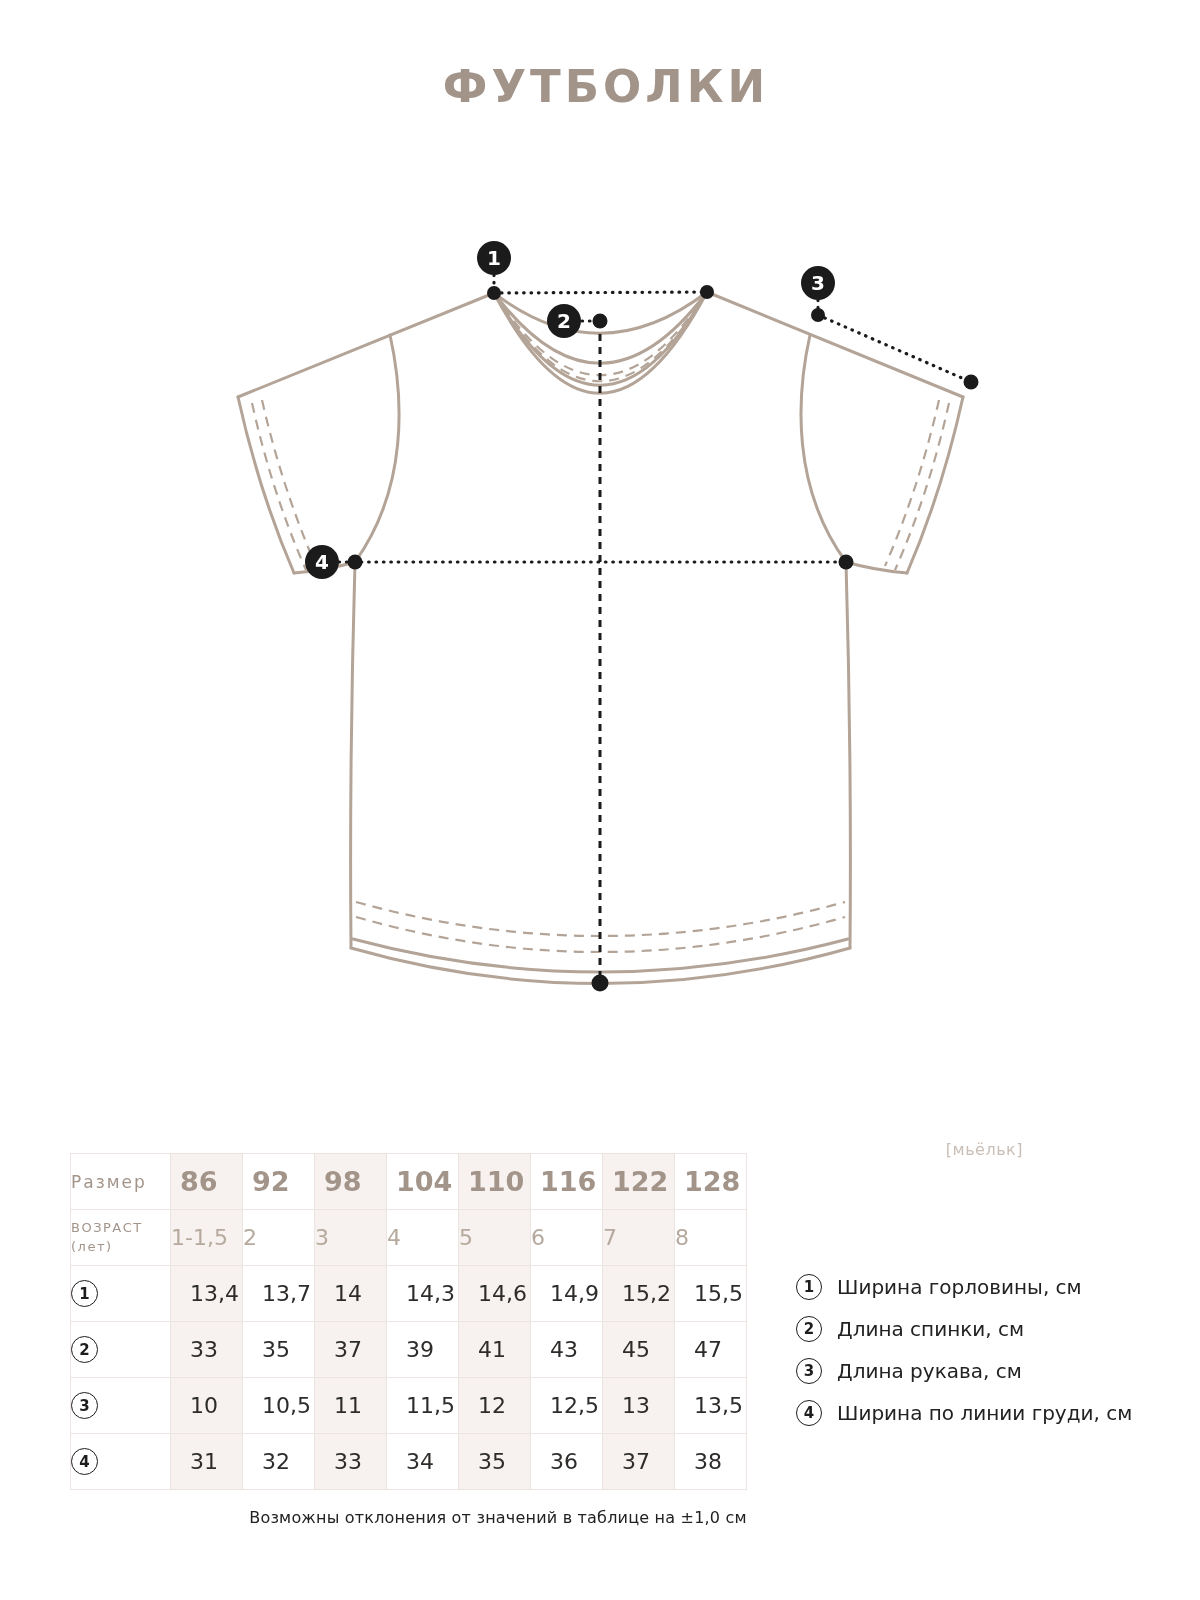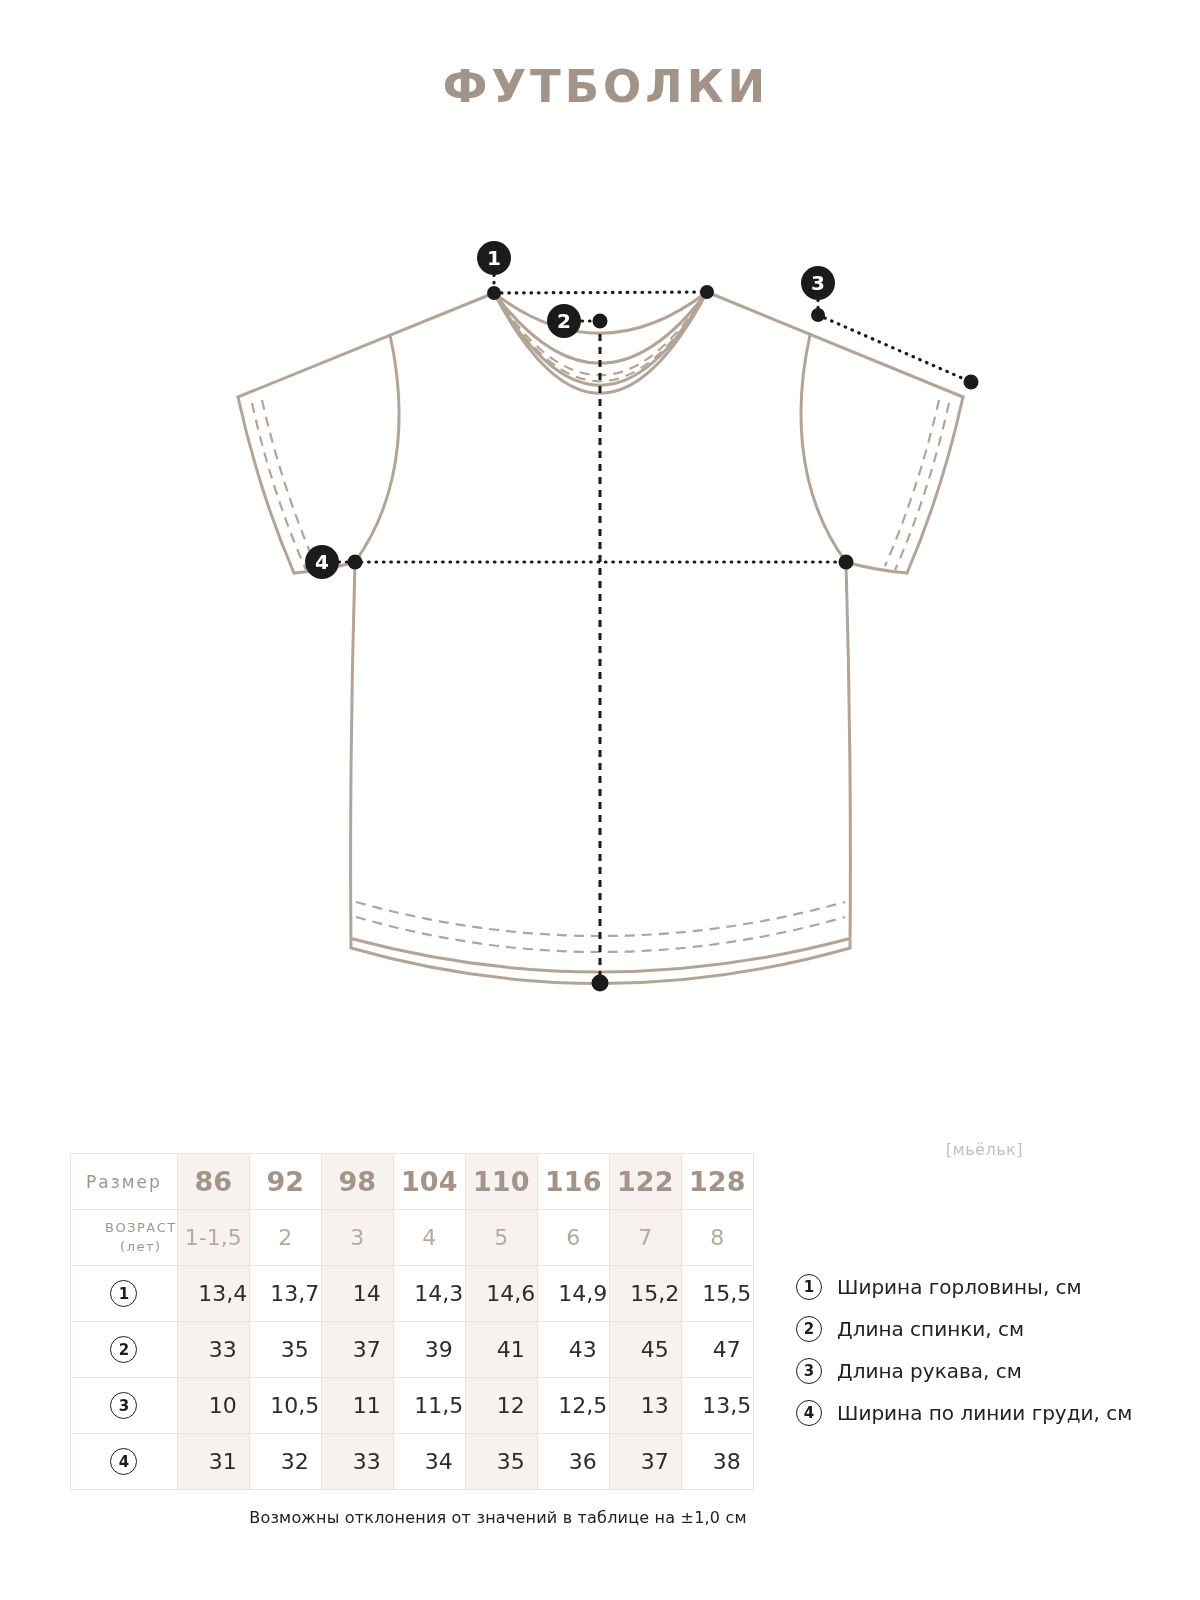--- a/index.html
+++ b/index.html
@@ -21,25 +21,25 @@
   .st{fill:none;stroke:var(--line);stroke-width:3;stroke-linecap:round;}
   .std{fill:none;stroke:var(--line);stroke-width:2.2;stroke-dasharray:10 7;stroke-linecap:butt;}
   .md{fill:none;stroke:var(--ink);stroke-width:3.2;stroke-dasharray:0.6 6.8;stroke-linecap:round;}
   .mdv{fill:none;stroke:var(--ink);stroke-width:3;stroke-dasharray:7 6;}
   .dot{fill:var(--ink);}
   .badge{fill:var(--ink);}
   .badge-num{fill:#ffffff;font-size:20px;font-weight:bold;text-anchor:middle;
              font-family:"DejaVu Sans","Liberation Sans",sans-serif;}
   
   .size-table{position:absolute;left:70px;top:1153px;border-collapse:collapse;table-layout:fixed;}
-  .size-table td{border:1px solid var(--border);text-align:center;vertical-align:middle;height:56px;background:#fff;margin-left:36px;}
+  .size-table td{border:1px solid var(--border);text-align:left;vertical-align:middle;height:56px;background:#fff;margin-left:36px;}
   .size-table td.sh{background:var(--shade);}
   .lbl-size{font-size:17px;color:var(--accent);letter-spacing:2px;}
-  .size{font-size:27px;font-weight:bold;color:var(--accent);}
-  .lbl-age{font-size:13px;color:var(--accent);letter-spacing:1.5px;line-height:1.4;padding-left:34px;}
+  .size{font-size:27px;font-weight:bold;color:var(--accent);padding-left:9px;}
+  .lbl-age{font-size:13px;color:var(--accent);letter-spacing:1.5px;line-height:1.4;}
   .age{font-size:22px;color:var(--muted);}
   .val{font-size:22px;color:#2e2c2b;padding-left:19px;}
   .circ{display:inline-flex;width:27px;height:27px;border:1.6px solid #1d1d1d;border-radius:50%;
         align-items:center;justify-content:center;font-size:15px;font-weight:bold;color:#1d1d1d;background:#fff;}
   
   .legend{position:absolute;left:796px;top:1274px;}
   .legend-item{display:flex;align-items:center;margin-bottom:16px;}
   .legend-item .circ{width:26px;height:26px;flex:0 0 26px;}
   .legend-text{font-size:20px;color:#222222;margin-left:15px;white-space:nowrap;}
   

